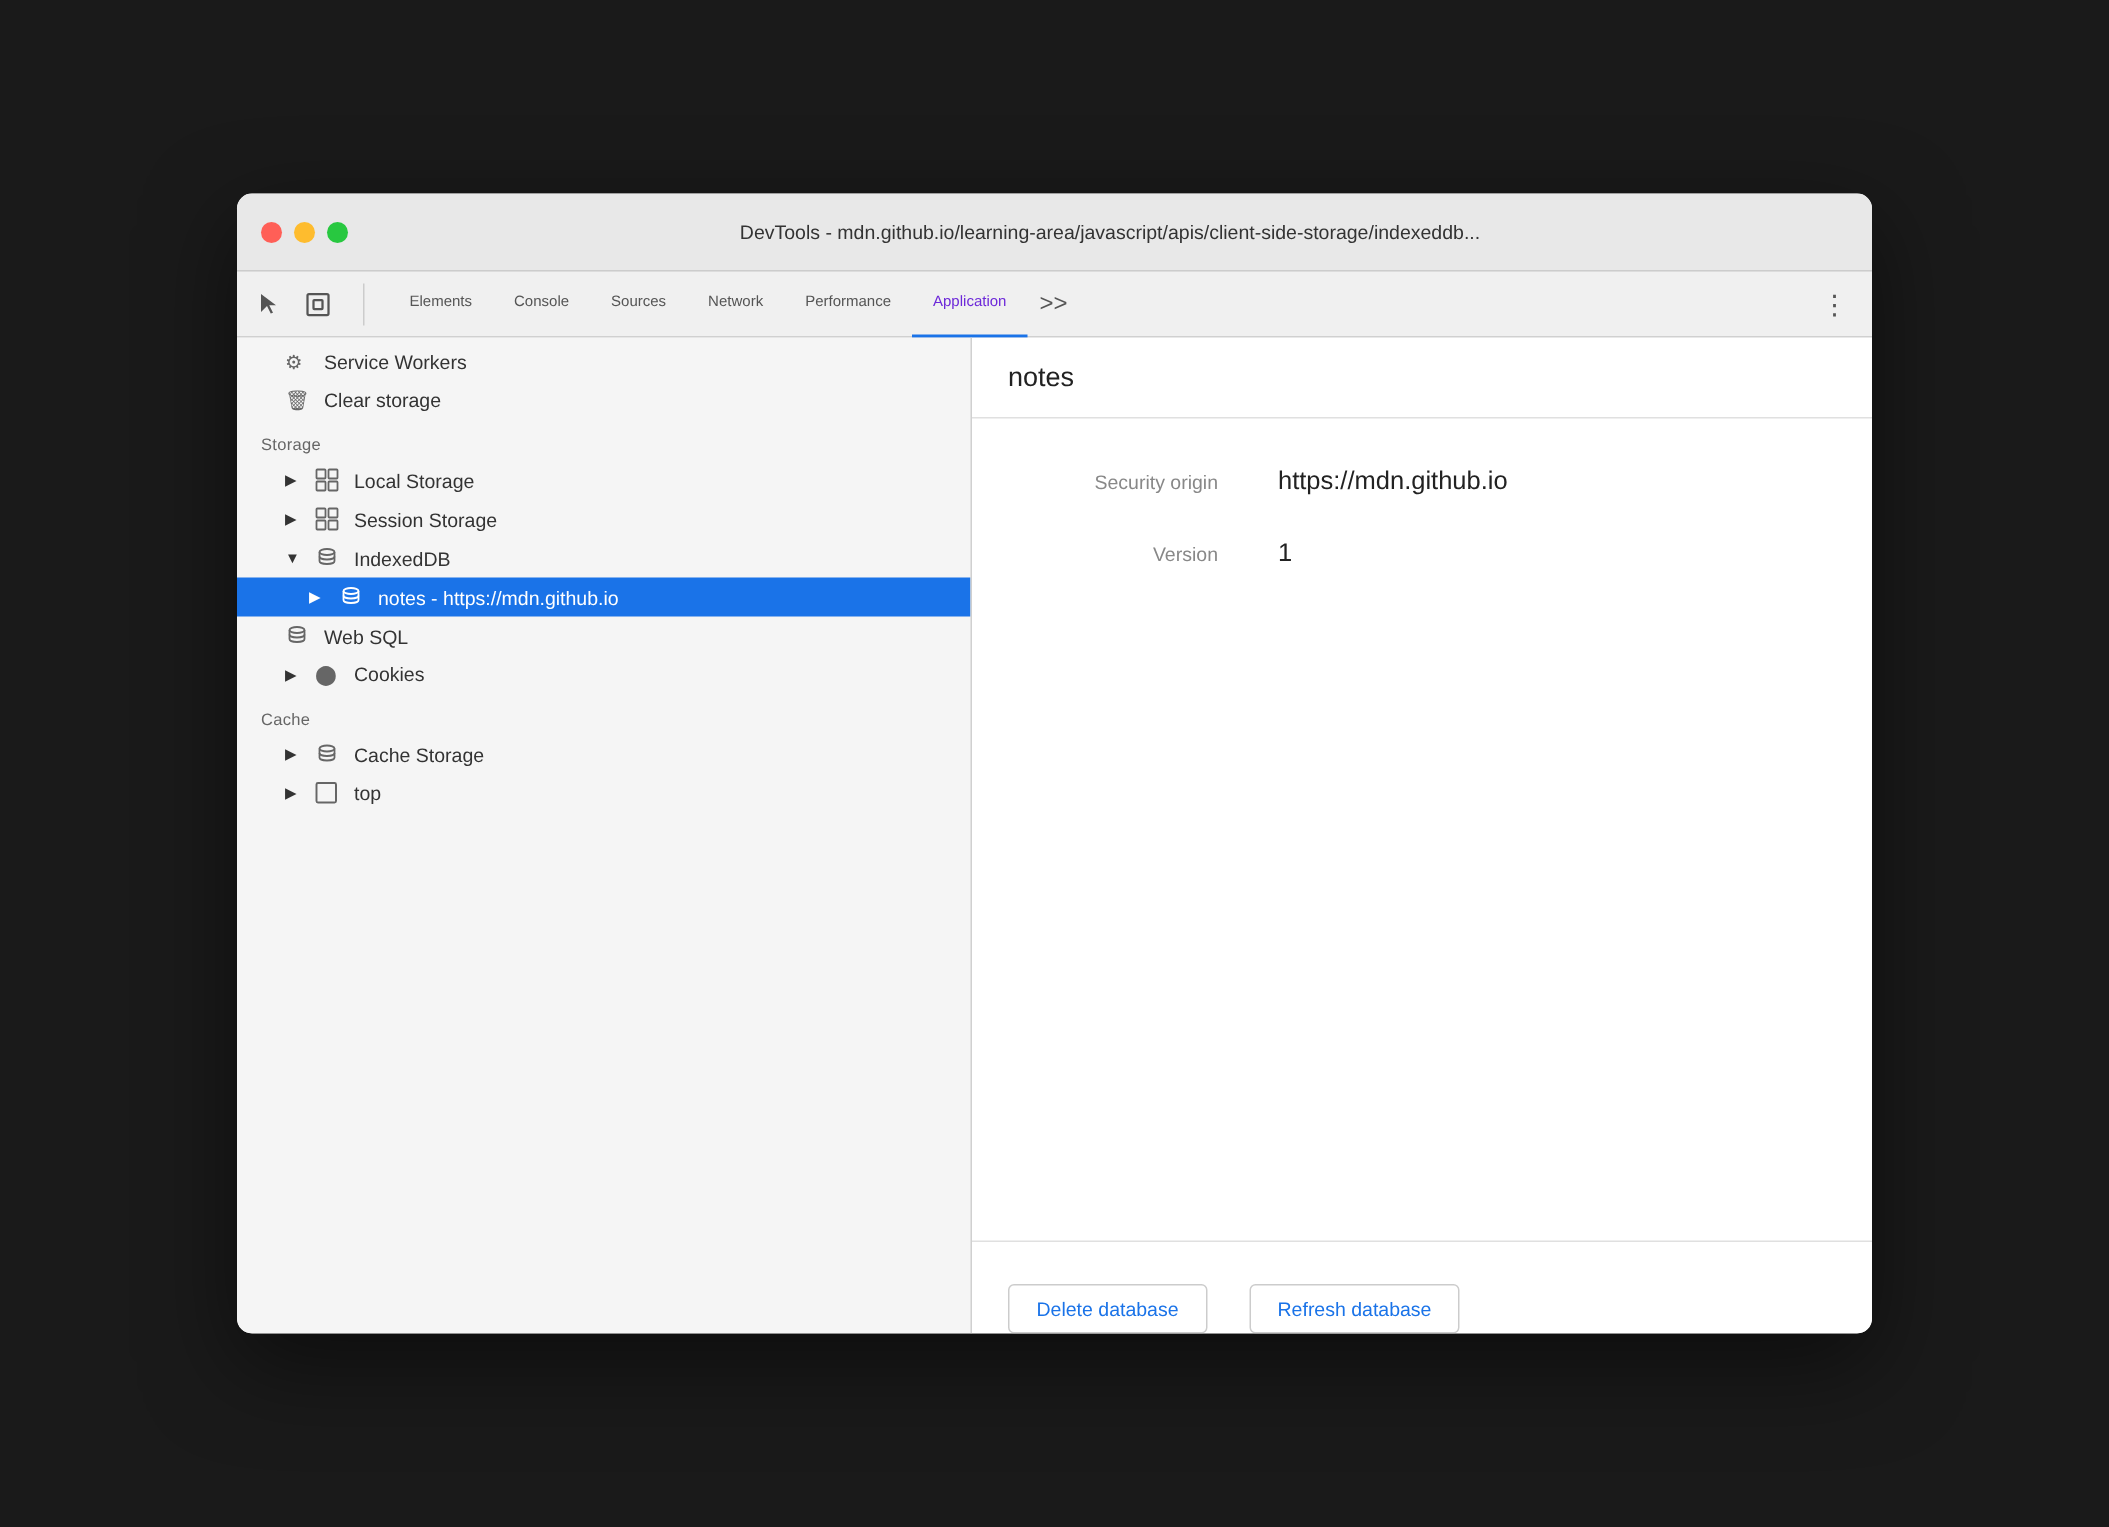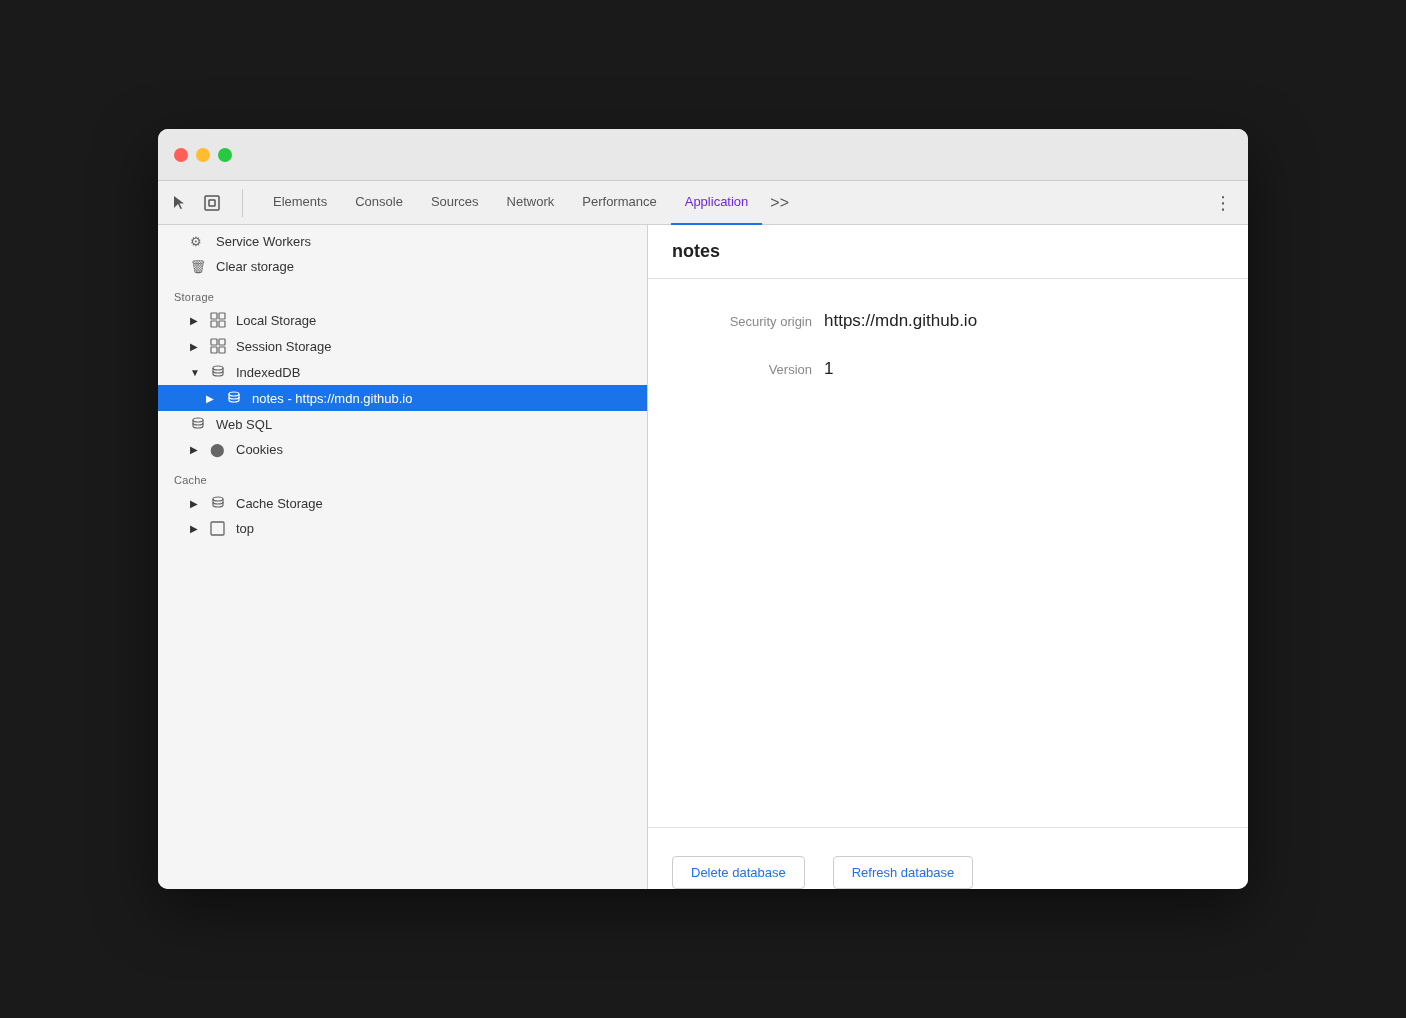--- a/index.html
+++ b/index.html
@@ -79,21 +79,21 @@
       color: #555;
       font-size: 16px;
     }
     .tabs {
       display: flex;
       align-items: center;
       flex: 1;
     }
     .tab {
       padding: 10px 14px;
-      font-size: 13px;
+      font-size: 10px;
       color: #555;
       cursor: pointer;
       height: 44px;
       display: flex;
       align-items: center;
       border-bottom: 2px solid transparent;
       white-space: nowrap;
     }
     .tab.active {
       color: #6d28d9;
@@ -167,38 +167,38 @@
     .panel {
       flex: 1;
       background: white;
       display: flex;
       flex-direction: column;
     }
     .panel-header {
       padding: 16px 24px;
       border-bottom: 1px solid #e0e0e0;
       font-size: 18px;
-      font-weight: 700;
+      font-weight: 400;
       color: #222;
     }
     .panel-body {
       flex: 1;
       padding: 32px 24px;
     }
     .info-row {
       display: flex;
       align-items: center;
       margin-bottom: 28px;
     }
     .info-label {
       font-size: 13px;
       color: #888;
       width: 140px;
       text-align: right;
-      margin-right: 12px;
+      margin-right: 40px;
     }
     .info-value {
       font-size: 17px;
       color: #222;
     }
     .panel-divider {
       border: none;
       border-top: 1px solid #e0e0e0;
       margin: 8px 0 28px 0;
     }
@@ -226,20 +226,21 @@
 <body>
 
 <div class="window">
 
   <div class="titlebar">
     <div class="traffic-lights">
       <div class="traffic-light tl-close"></div>
       <div class="traffic-light tl-minimize"></div>
       <div class="traffic-light tl-maximize"></div>
     </div>
+    <span class="titlebar-text">DevTools - mdn.github.io/learning-area/javascript/apis/client-side-storage/indexeddb...</span>
   </div>
 
   <div class="toolbar">
     <div class="toolbar-icons">
       <div class="toolbar-icon-btn">
         <svg width="18" height="18" viewBox="0 0 18 18" fill="none" xmlns="http://www.w3.org/2000/svg">
           <path d="M3 2L3 14L7 10L9.5 15L11 14.5L8.5 9.5L13 9.5L3 2Z" fill="#555"></path>
         </svg>
       </div>
       <div class="toolbar-icon-btn">

